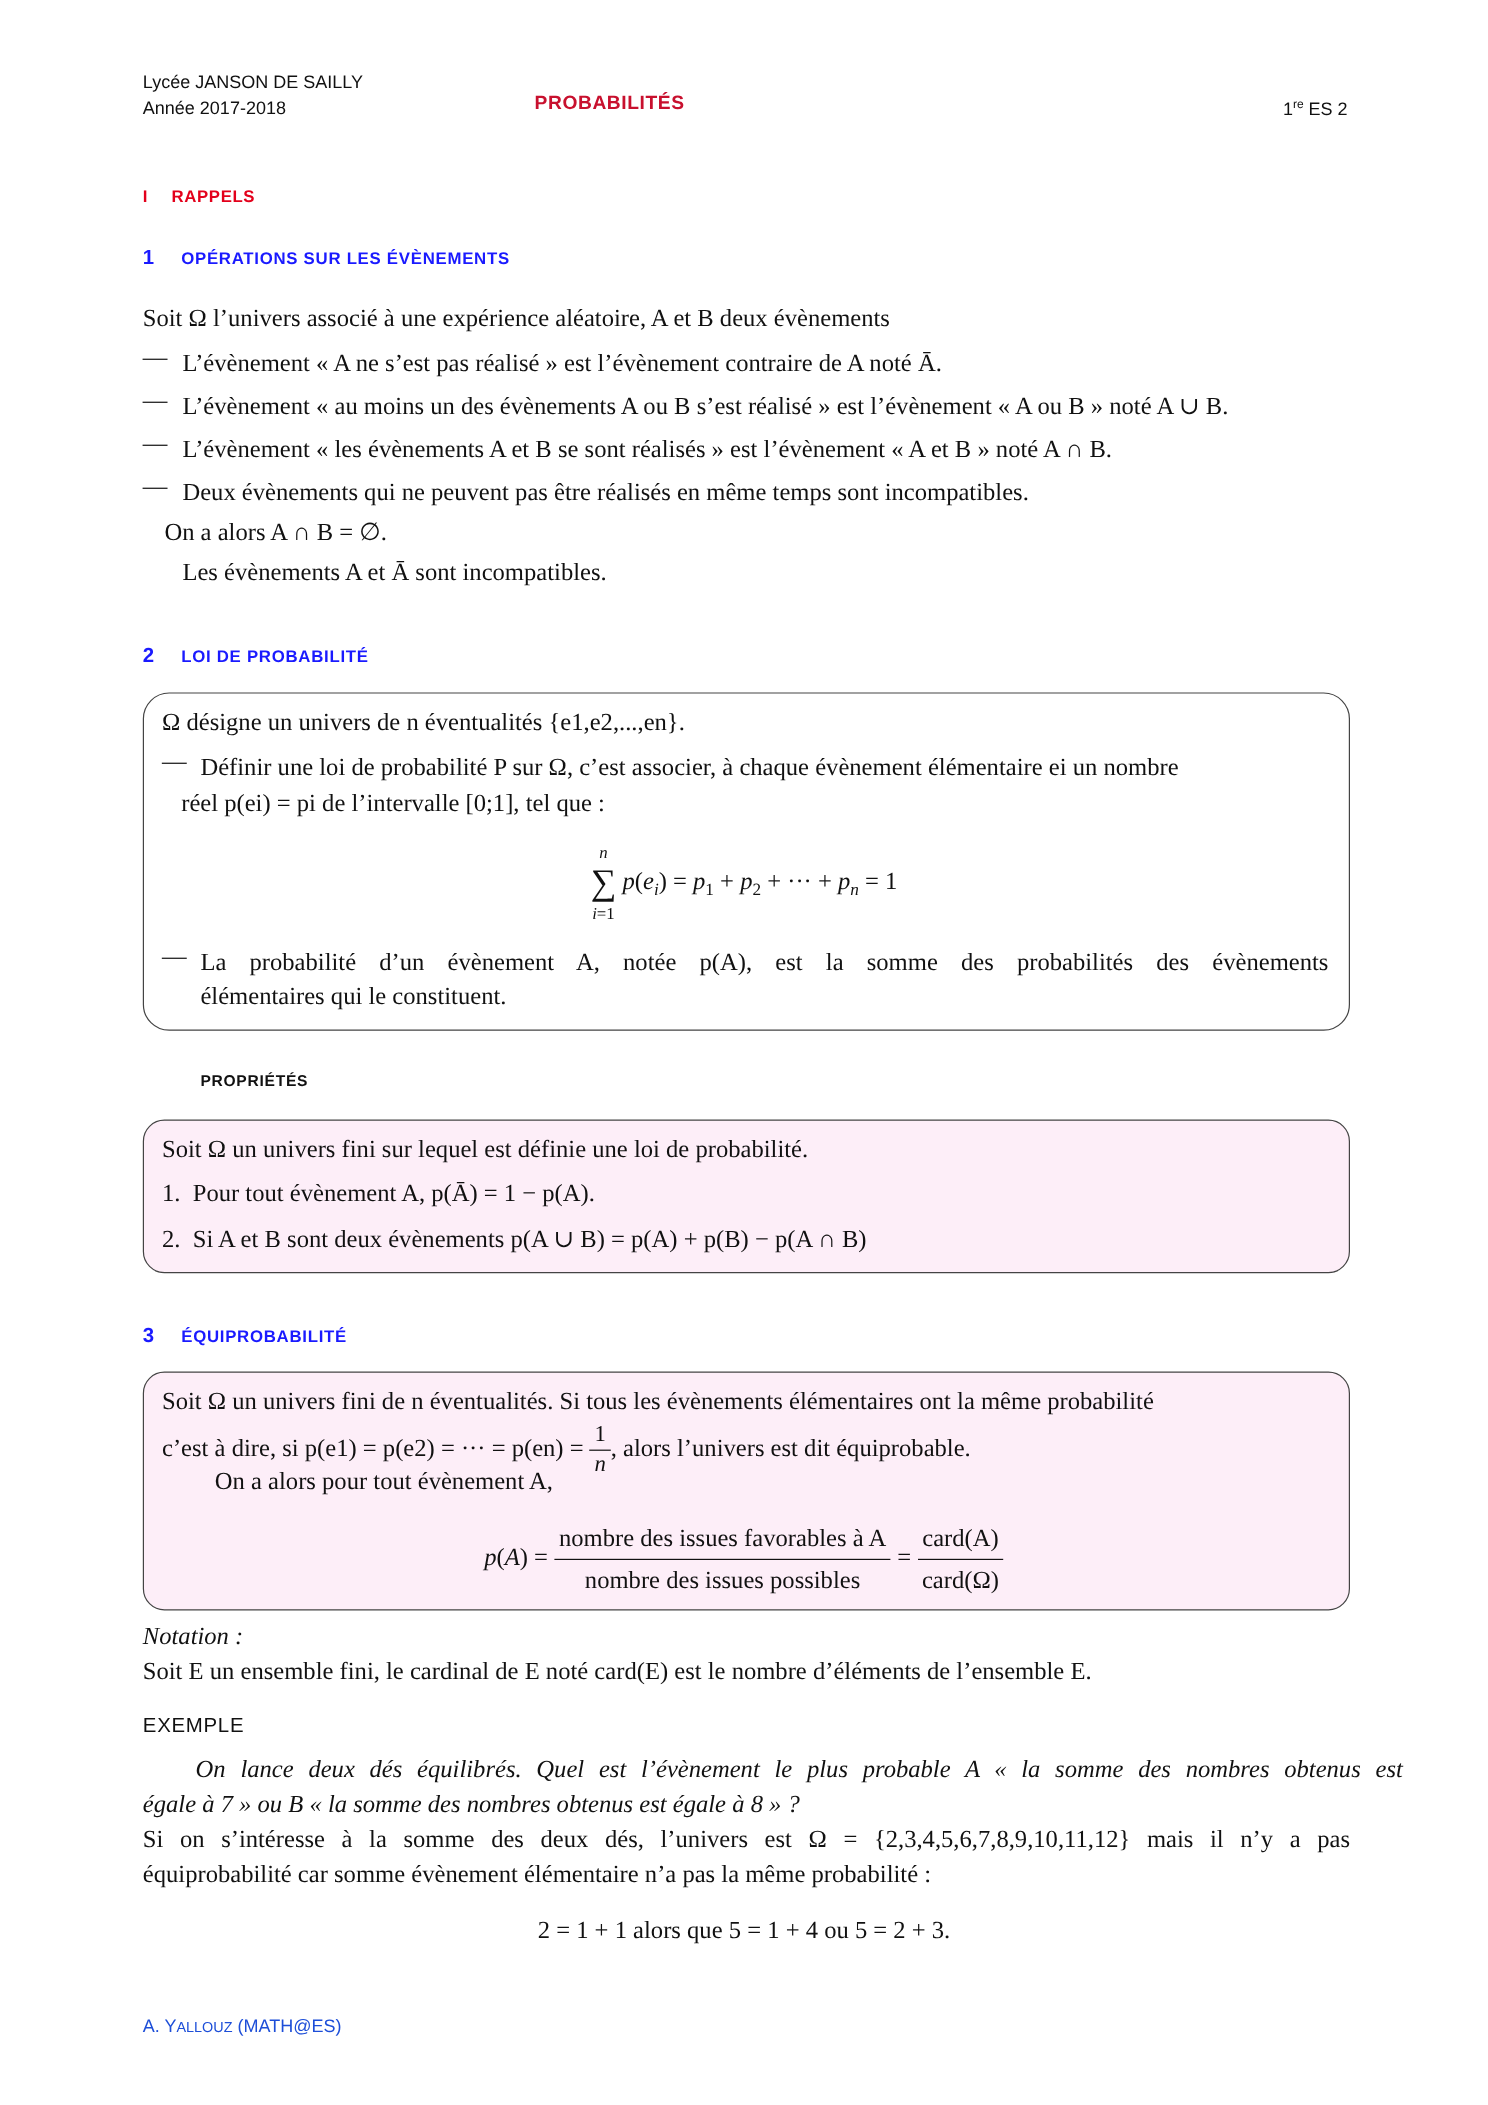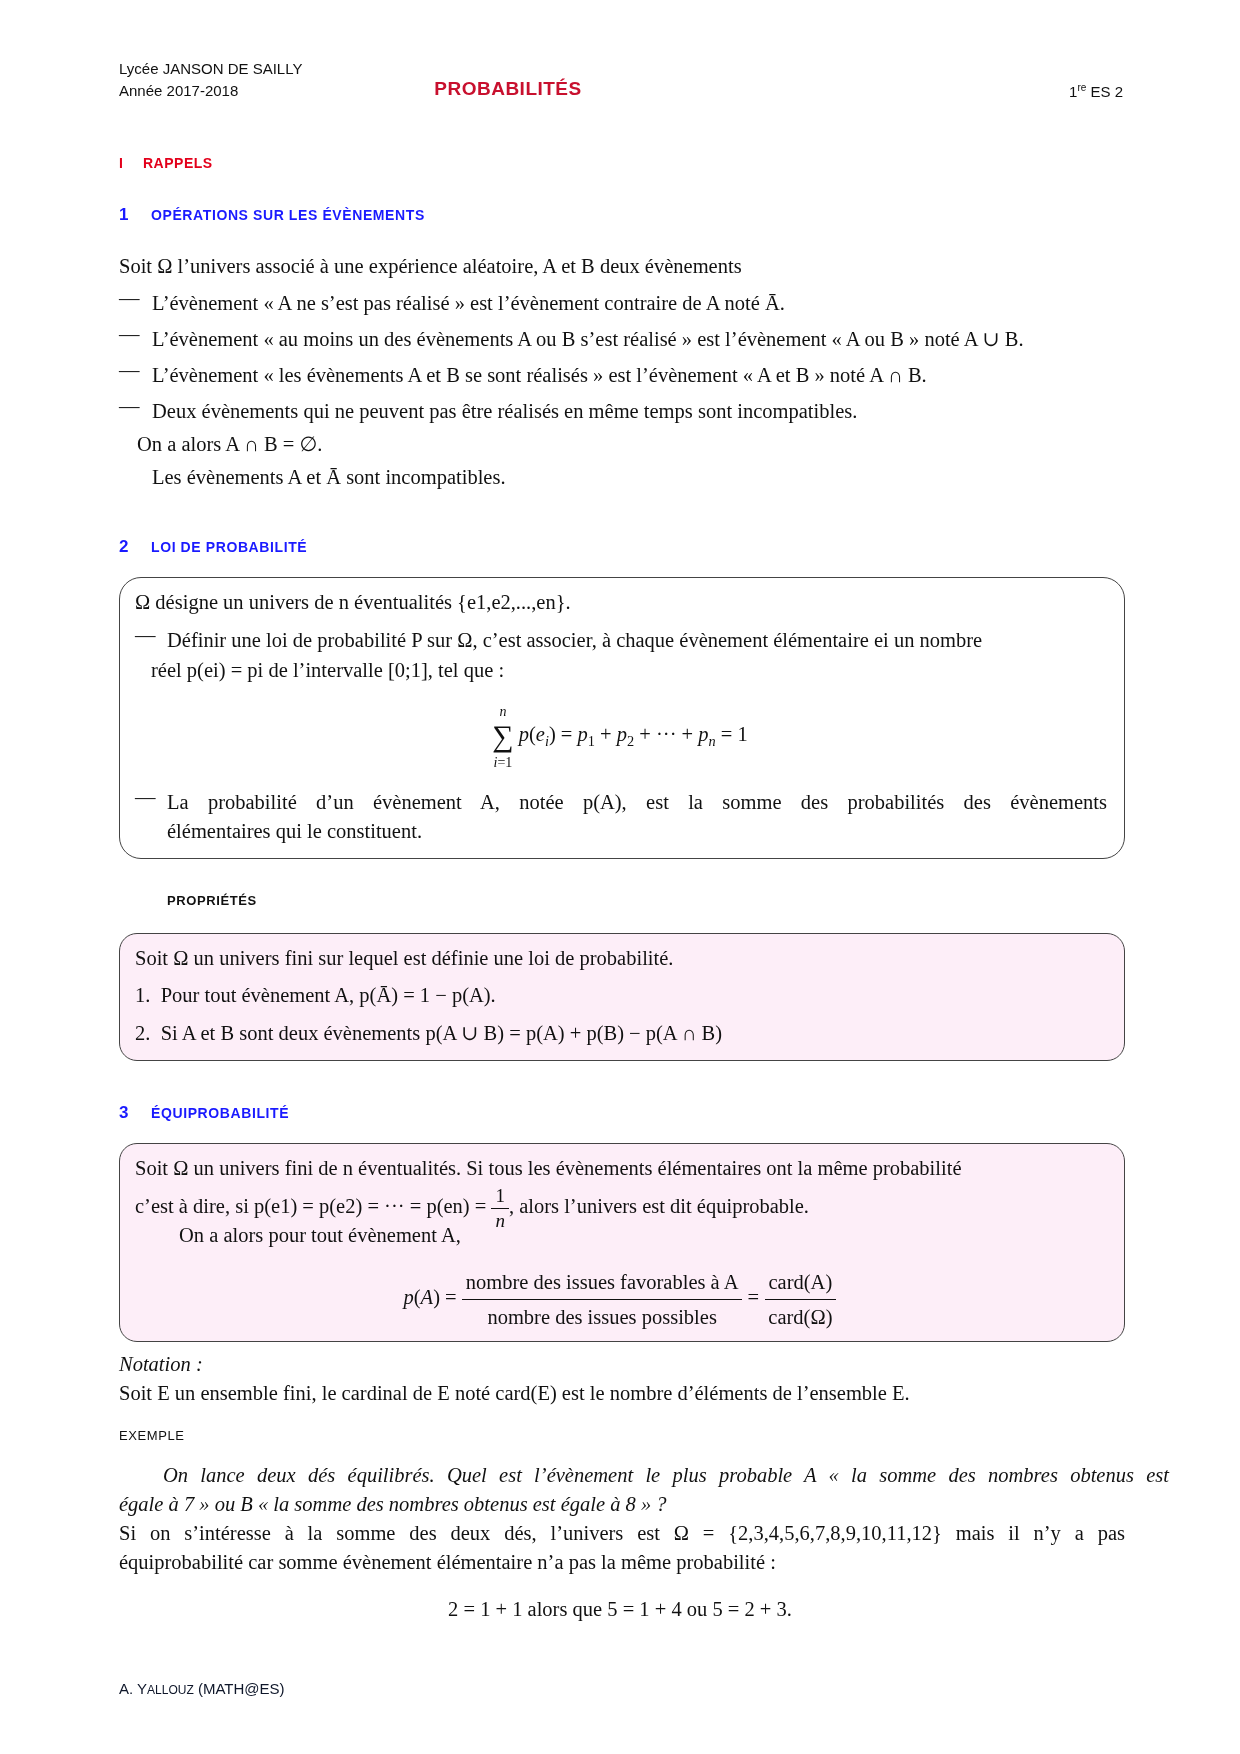--- a/index.html
+++ b/index.html
@@ -1,37 +1,37 @@
 <!DOCTYPE html>
 <html><head>
 <meta charset="utf-8">
 <style>
   html, body { margin:0; padding:0; background:#fff; }
   body { width:1240px; height:1754px; position:relative; font-family:"Liberation Serif", "DejaVu Serif", serif; color:#111; overflow:hidden; }
   .sans { font-family:"Liberation Sans", "DejaVu Sans", sans-serif; }
   .hdr-left { position:absolute; left:119px; top:58px; font-size:15px; line-height:22px; }
-  .hdr-title { position:absolute; left:0; width:1016px; top:78px; text-align:center; font-size:19px; font-weight:bold; color:#c8102e; letter-spacing:0.5px; }
+  .hdr-title { position:absolute; left:0; width:1016px; top:78px; text-align:center; font-size:16px; font-weight:bold; color:#c8102e; letter-spacing:0.5px; }
   .hdr-right { position:absolute; right:117px; top:82px; font-size:15px; }
   .hdr-right sup { font-size:10px; }
   .h1 { position:absolute; left:119px; top:155px; font-size:14px; font-weight:bold; color:#e3001b; letter-spacing:0.5px; }
   .h1 .num { display:inline-block; width:24px; }
   .h2 { position:absolute; left:119px; font-size:14px; font-weight:bold; color:#1a1aff; letter-spacing:0.6px; }
   .h2 .num { display:inline-block; width:32px; font-size:17px; }
   .h3 { position:absolute; left:119px; font-size:13px; font-weight:bold; letter-spacing:0.6px;padding-left:48px; }
-  .h3-light { position:absolute; left:119px; font-size:13px; letter-spacing:0.6px; }
+  .h3-light { position:absolute; left:119px; font-size:17px; letter-spacing:0.6px; }
   .txt { position:absolute; font-size:20.5px; line-height:33px; }
   .dash { position:absolute; left:119px; font-size:20.5px; }
   .it { font-style:italic; }
   .box { position:absolute; left:119px; width:1006px; border:1.3px solid #444; border-radius:22px; box-sizing:border-box; }
   .box.pink { background:#fdeef8; border-radius:18px; }
   .math-c { position:absolute; left:0; width:1240px; text-align:center; font-size:20.5px; }
   .frac { display:inline-flex; flex-direction:column; align-items:center; vertical-align:middle; }
   .frac .n { border-bottom:1.3px solid #111; padding:0 4px 2px; }
   .frac .d { padding:2px 4px 0; }
-  .footer { position:absolute; left:119px; top:1680px; font-size:15px; color:#0f172a; }
+  .footer { position:absolute; left:119px; top:1680px; font-size:15px; color:#1d4ed8; }
   .footer .sc { font-size:12px; }
   sub { font-size:70%; }
 </style>
 </head>
 <body>
 
 <div class="hdr-left sans">
   <div>Lycée JANSON DE SAILLY</div>
   <div>Année 2017-2018</div>
 </div>

